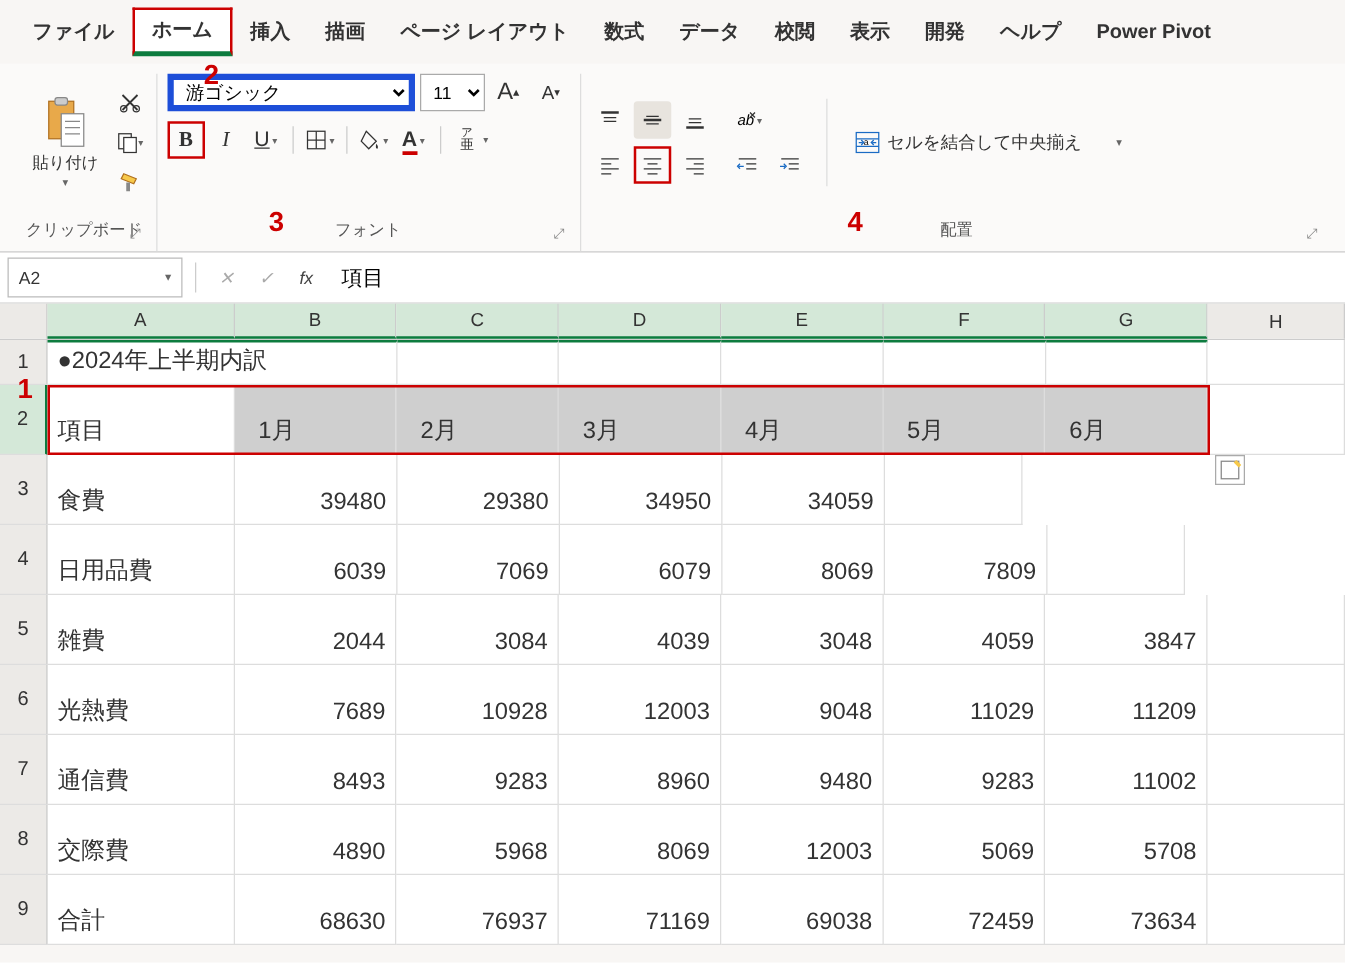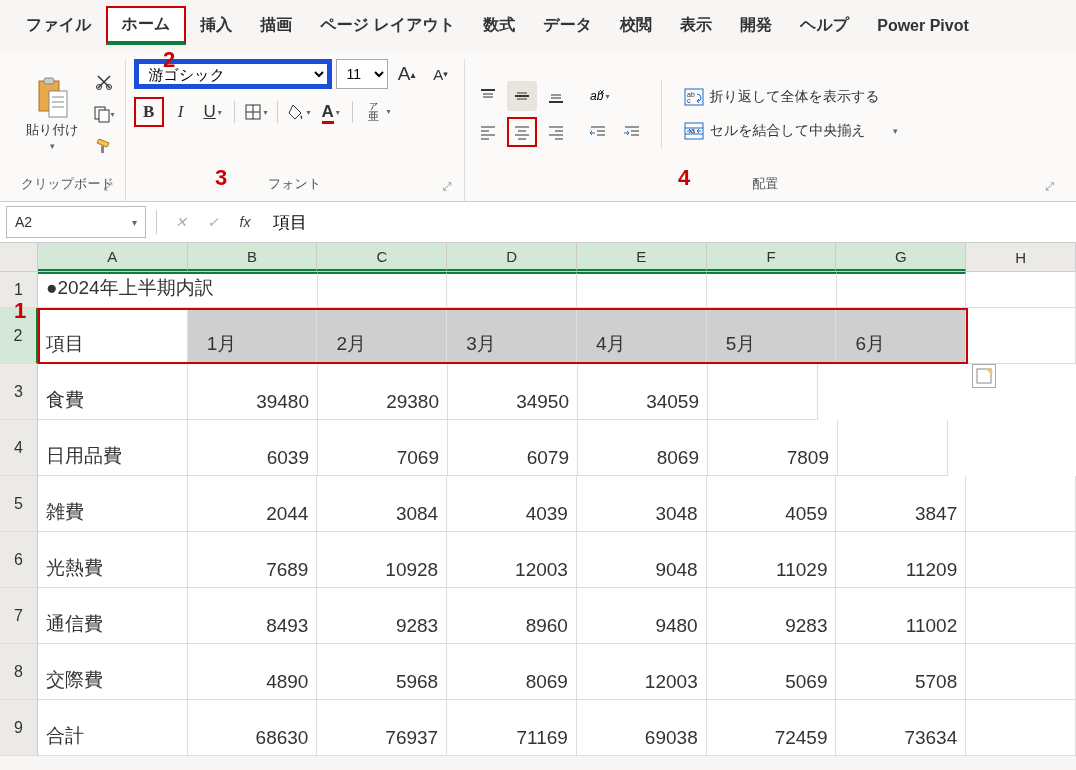--- a/index.html
+++ b/index.html
@@ -272,29 +272,20 @@
                 <line x1="2" y1="4" x2="16" y2="4" stroke="#333"></line>
                 <line x1="8" y1="8" x2="16" y2="8" stroke="#333"></line>
                 <line x1="8" y1="12" x2="16" y2="12" stroke="#333"></line>
                 <path d="M1 10 L5 10 M4 8 L6 10 L4 12" stroke="#1a6bc4" fill="none"></path>
               </svg>
             </div>
         </div>
       </div>
       <div style="width:1px;height:70px;background:#ddd;margin:0 10px;"></div>
       <div style="display:flex;flex-direction:column;gap:8px;">
-        <div class="wrap-btn">
-          <svg width="20" height="18" viewBox="0 0 20 18">
-              <rect x="1" y="1" width="18" height="16" fill="none" stroke="#1a6bc4"></rect>
-              <text x="3" y="9" font-size="7" fill="#333">ab</text>
-              <text x="3" y="15" font-size="7" fill="#333">c</text>
-              <path d="M13 6 Q17 6 17 10 Q17 13 14 13 M15 11 L13 13 L15 15" stroke="#1a6bc4" fill="none"></path>
-            </svg>
-          <span>折り返して全体を表示する</span>
-        </div>
         <div class="merge-btn">
           <svg width="20" height="18" viewBox="0 0 20 18">
               <rect x="1" y="1" width="18" height="16" fill="none" stroke="#1a6bc4"></rect>
               <line x1="1" y1="6" x2="19" y2="6" stroke="#1a6bc4"></line>
               <line x1="1" y1="12" x2="19" y2="12" stroke="#1a6bc4"></line>
               <text x="7" y="11" font-size="7">a</text>
               <path d="M3 9 L6 9 M5 7 L7 9 L5 11" stroke="#1a6bc4" fill="none"></path>
               <path d="M17 9 L14 9 M15 7 L13 9 L15 11" stroke="#1a6bc4" fill="none"></path>
             </svg>
           <span>セルを結合して中央揃え</span>

